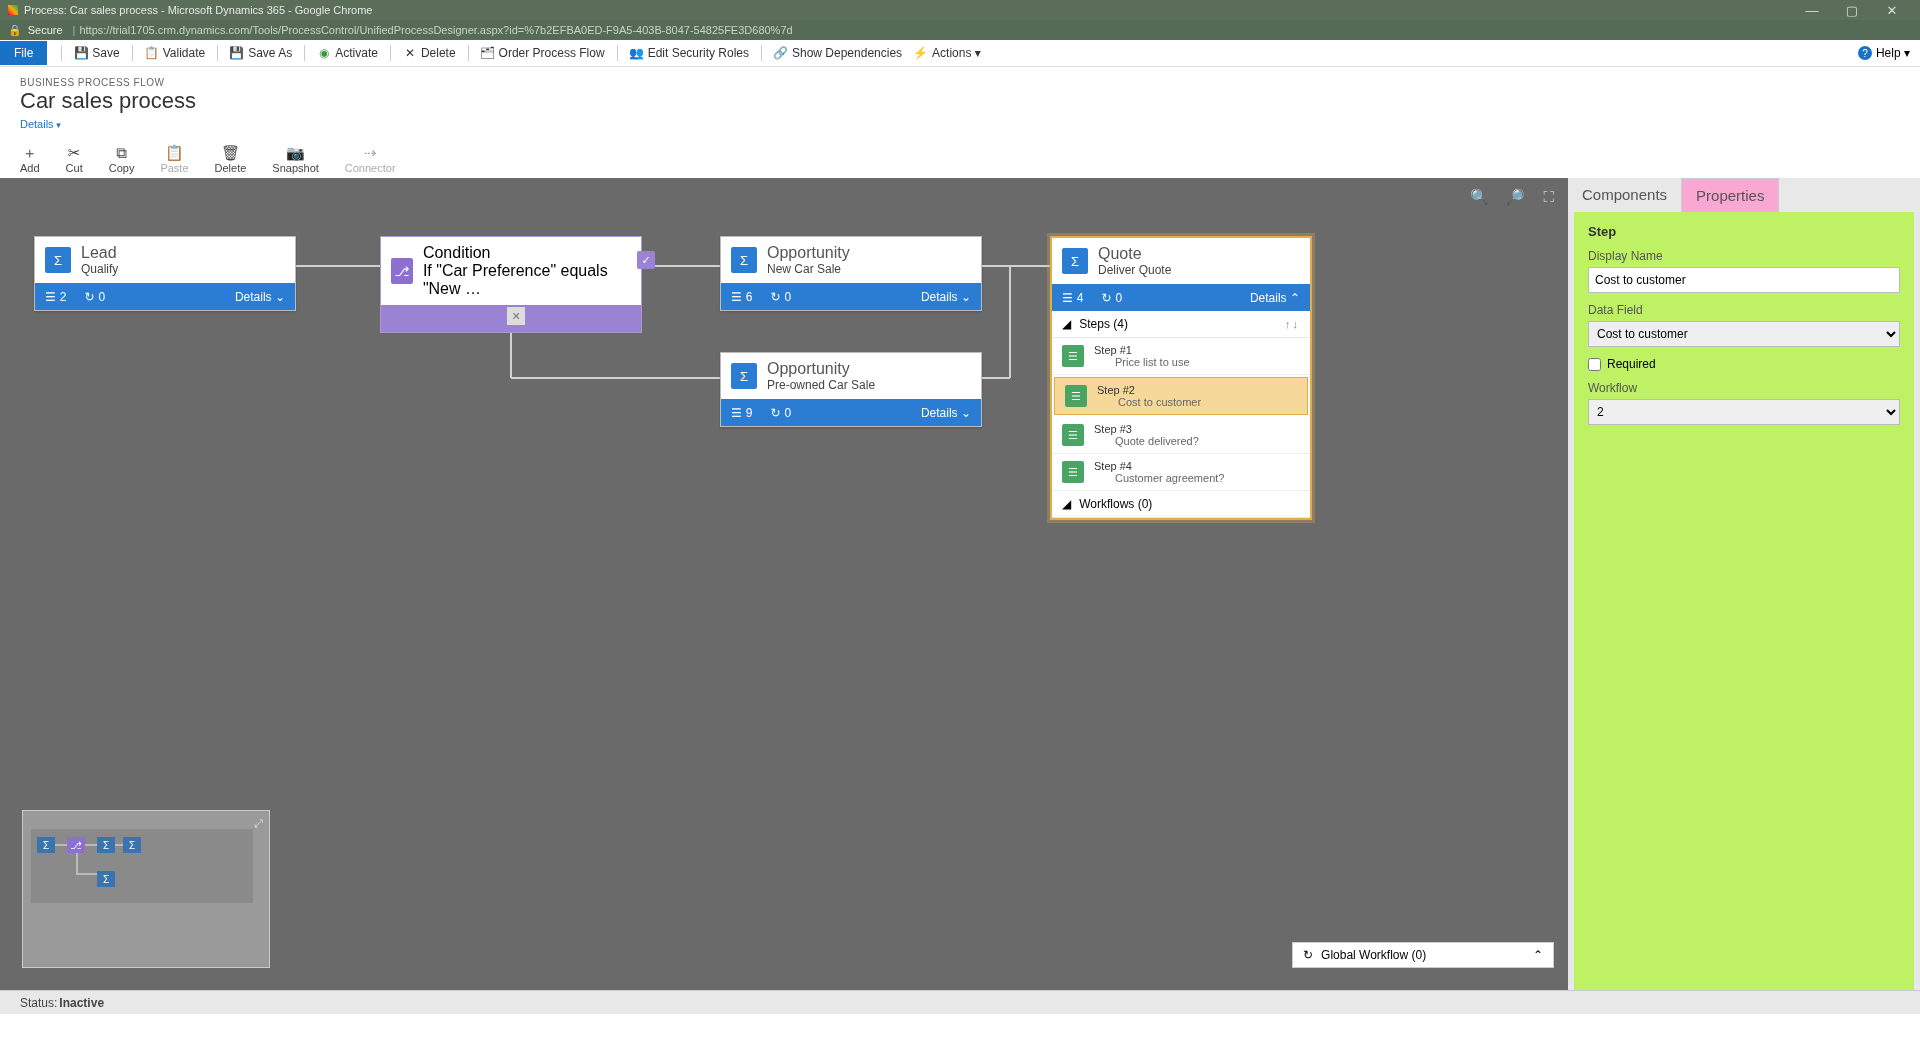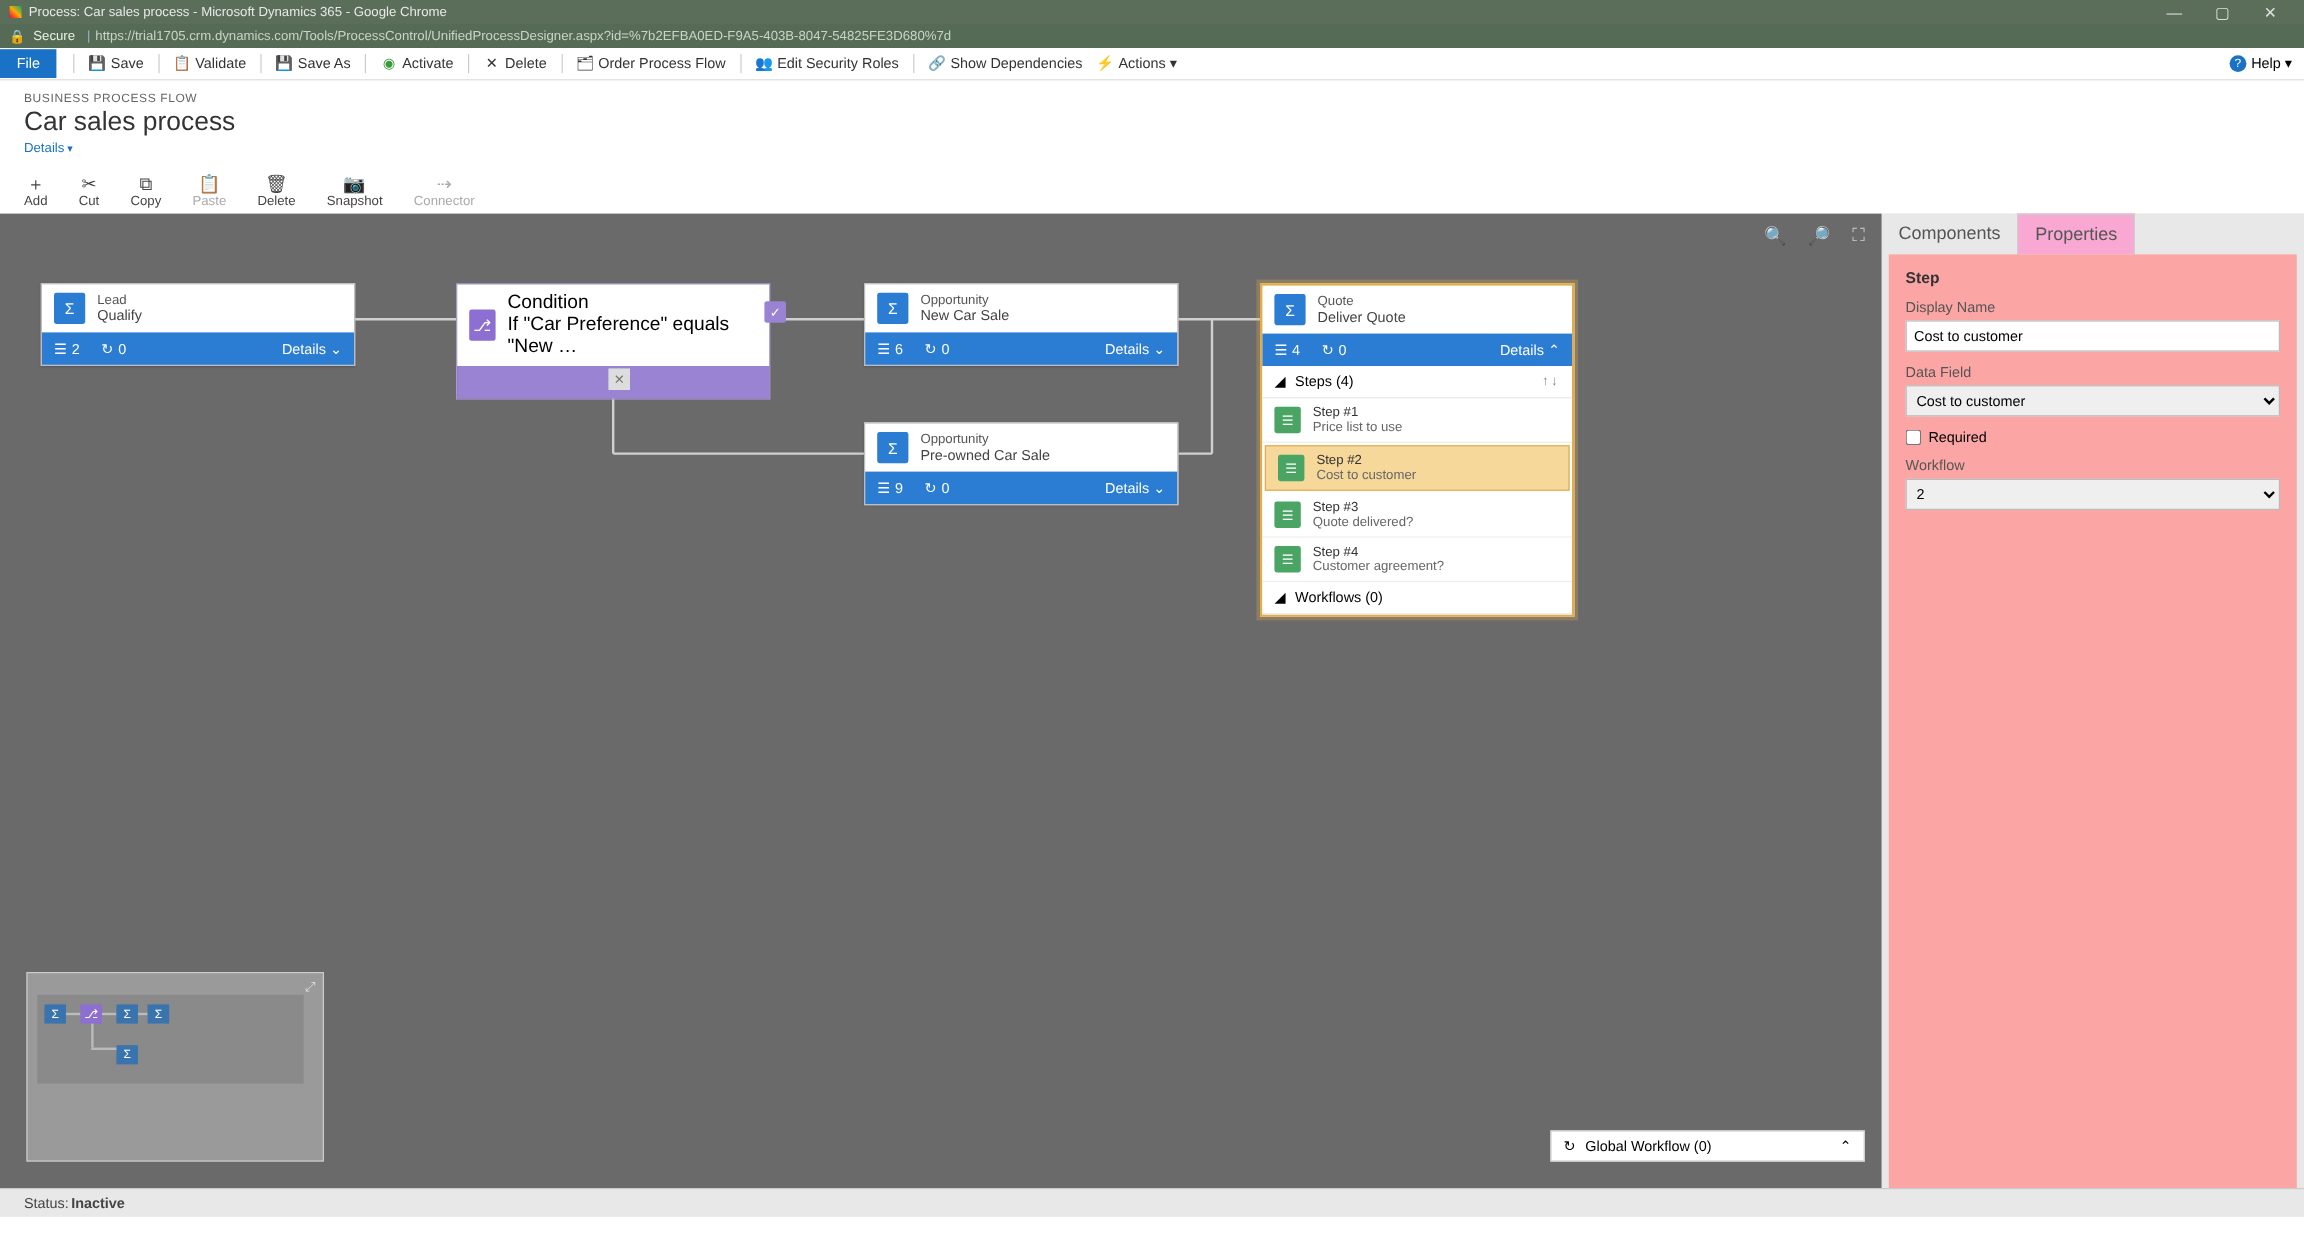--- a/index.html
+++ b/index.html
@@ -37,60 +37,60 @@
 .main-row { display:flex; height: 812px; }
 .canvas { flex:1; background:#6a6a6a; position:relative; overflow:hidden; }
 .sidepanel { width:352px; background:#e8e8e8; display:flex; flex-direction:column; }
 
 .canvas-tools { position:absolute; top:10px; right:14px; display:flex; gap:18px; color:#ccc; font-size:15px;}
 .canvas-tools span{cursor:pointer;}
 
 .stage-card { position:absolute; width:262px; background:#fff; border:1px solid #bcbcbc; box-shadow:0 1px 2px rgba(0,0,0,.2); }
 .stage-head { display:flex; padding:7px 10px; align-items:center; }
 .stage-head .sicon { width:26px;height:26px;background:#2b7cd3;display:flex;align-items:center;justify-content:center;color:#fff;font-size:13px;margin-right:10px;border-radius:2px;}
-.stage-head .st1 { font-size:11px; color:#555; }
+.stage-head .st1 { font-size:16px; color:#555; }
 .stage-head .st2 { font-size:12px; color:#444; }
 .stage-bar { background:#2b7cd3; color:#fff; height:27px; display:flex; align-items:center; padding:0 10px; font-size:12px; }
 .stage-bar .cnt { margin-right:18px; display:flex; align-items:center; gap:4px;}
 .stage-bar .details-toggle { margin-left:auto; cursor:pointer; }
 
 .cond-card { position:absolute; width:262px; border:1px solid #a998d4; }
 .cond-card .chead { background:#fff; padding:7px 10px; display:flex; align-items:center;}
 .cond-card .cicon { width:26px;height:26px;background:#8c6fd0;color:#fff;display:flex;align-items:center;justify-content:center;margin-right:10px;border-radius:2px;font-size:13px;}
 .cond-card .cbar { height:27px; background:#9b83d4; }
 .cond-card .check { position:absolute; right:-14px; top:14px; width:18px;height:18px;background:#9b83d4;color:#fff;display:flex;align-items:center;justify-content:center;font-size:11px;border-radius:2px;}
 .cond-card .xbadge { position:absolute; left:126px; top:70px; width:18px;height:18px;background:#ddd;color:#777;display:flex;align-items:center;justify-content:center;font-size:11px;}
 
 .sel-card { border:2px solid #e0ac4c; box-shadow:0 0 0 3px rgba(224,172,76,.3); }
 .expanded-body { background:#fff; }
 .section-row { display:flex; align-items:center; padding:6px 10px; border-bottom:1px solid #e8e8e8; font-size:12px;}
 .section-row .tri { margin-right:8px; }
 .section-row .arrows { margin-left:auto; color:#888; font-size:11px; letter-spacing:2px;}
 .step-row { display:flex; align-items:center; padding:6px 10px; border-bottom:1px solid #eee; cursor:pointer;}
 .step-row .sqicon{width:22px;height:22px;background:#4aa564;color:#fff;display:flex;align-items:center;justify-content:center;font-size:11px;margin-right:10px;border-radius:2px;}
 .step-row .srt1{font-size:11px;color:#333;}
-.step-row .srt2{font-size:11px;color:#666;}
+.step-row .srt2{font-size:11px;color:#666;margin-left:21px;}
 .step-row.sel{background:#f5d89a;border:1px solid #e0ac4c;margin:2px;}
 
 line.connector { stroke:#d0d0d0; stroke-width:2; }
 
 .minimap{position:absolute;left:22px;bottom:22px;width:248px;height:158px;background:#9a9a9a;border:1px solid #ccc;}
 .minimap .mm-inner{position:absolute;left:8px;top:18px;width:222px;height:74px;background:#8a8a8a;}
 .minimap .mm-expand{position:absolute;right:6px;top:6px;color:#ddd;font-size:11px;}
 .minimap .mm-node{position:absolute;width:18px;height:16px;background:#3a74ae;color:#fff;font-size:10px;display:flex;align-items:center;justify-content:center;}
 .minimap .mm-cond{background:#8c6fd0;width:18px;height:16px;}
 .minimap .mm-line{position:absolute;background:#bbb;height:2px;}
 
 .global-wf{position:absolute;right:14px;bottom:22px;width:262px;height:26px;background:#fff;border:1px solid #ccc;display:flex;align-items:center;padding:0 10px;font-size:12px;}
 .global-wf .chev{margin-left:auto;}
 
 .sidepanel .tabs{display:flex;background:#e8e8e8;}
 .sidepanel .tab{padding:8px 14px;font-size:15px;color:#555;cursor:pointer;}
 .sidepanel .tab.active{background:#f9a8d4;border-top:1px solid #ccc;border-left:1px solid #ccc;border-right:1px solid #ccc;}
-.sidepanel .panel-body{background:#fca5a5;margin:0 6px;flex:1;padding:12px 14px;font-size:12px;overflow:auto;position:relative;}
+.sidepanel .panel-body{background:#bef264;margin:0 6px;flex:1;padding:12px 14px;font-size:12px;overflow:auto;position:relative;}
 .sidepanel .panel-body .fld-label{color:#555;margin:10px 0 4px;font-size:12px;}
 .sidepanel .panel-body .heading{font-size:13px;font-weight:600;margin-bottom:8px;color:#333;}
 .sidepanel input[type=text]{width:100%;padding:5px 6px;border:1px solid #bbb;font-size:12px;}
 .sidepanel select{width:100%;padding:4px;border:1px solid #bbb;font-size:12px;}
 .sidepanel .req{display:flex;align-items:center;gap:6px;margin-top:10px;}
 .sidepanel .panel-actions{padding:10px 14px;display:flex;gap:10px;}
 .sidepanel .btn-primary{background:#1a72c6;color:#fff;border:none;padding:7px 20px;cursor:pointer;font-size:12px;}
 .sidepanel .btn-secondary{background:#fff;border:1px solid #bbb;padding:7px 18px;cursor:pointer;font-size:12px;}
 
 .statusbar{height:24px;background:#e8e8e8;border-top:1px solid #ccc;display:flex;align-items:center;padding:0 20px;font-size:12px;color:#444;}

